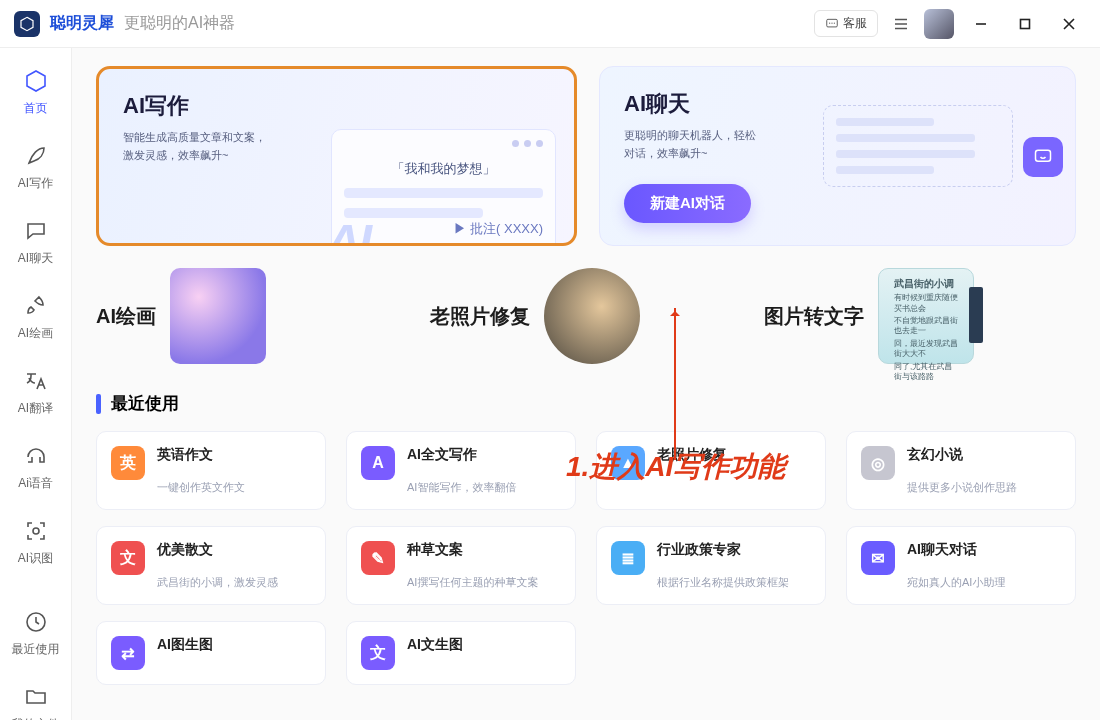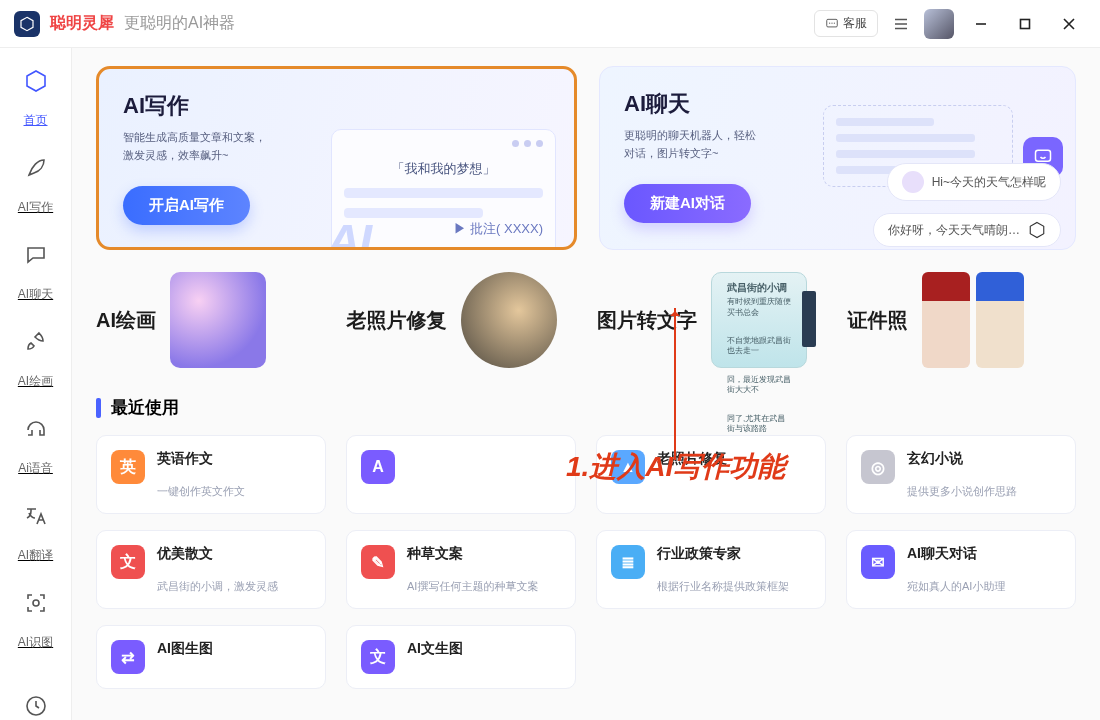--- a/index.html
+++ b/index.html
@@ -1,33 +1,33 @@
 <!DOCTYPE html>
 <html><head>
 <meta charset="utf-8">
 <style>
   * { box-sizing: border-box; margin: 0; padding: 0; }
   body { font-family: "PingFang SC","Microsoft YaHei",Arial,sans-serif; width:1100px; height:720px; background:#fafafa; overflow:hidden; position:relative; }
 
   
   .titlebar { height:48px; background:#fff; border-bottom:1px solid #eee; display:flex; align-items:center; padding:0 14px; gap:10px; }
   .logo-mark { width:26px;height:26px;border-radius:6px;background:#1a3368;display:flex;align-items:center;justify-content:center;}
-  .app-name { font-size:16px; font-weight:700; color:#ef4444; }
+  .app-name { font-size:16px; font-weight:700; color:#1d4ed8; }
   .app-tag  { font-size:16px; color:#999; }
   .titlebar-spacer { flex:1; }
   .titlebar-btn { display:flex; align-items:center; gap:4px; padding:4px 10px; border:1px solid #e3e3e3; border-radius:6px; font-size:12px; color:#444; background:#fff; cursor:pointer;}
   .hamb { width:26px;height:26px;display:flex;align-items:center;justify-content:center;border-radius:4px;cursor:pointer;}
   .avatar{ width:30px;height:30px;border-radius:6px;background:linear-gradient(135deg,#b8c0d8,#556);}
   .win-btn{ width:34px;height:34px;display:flex;align-items:center;justify-content:center;cursor:pointer;font-family:Arial;}
   .win-btn svg{ width:12px;height:12px;stroke:#222;fill:none;stroke-width:1.6;}
 
   
   .app-body{ display:flex; height:672px; }
   .sidebar{ width:72px; background:#fff; border-right:1px solid #eee; display:flex; flex-direction:column; align-items:center; padding-top:14px; gap:16px;}
-  .side-item{ width:56px; display:flex; flex-direction:column; align-items:center; gap:16px; cursor:pointer; padding:4px 0; border-radius:10px;text-decoration:underline;}
+  .side-item{ width:56px; display:flex; flex-direction:column; align-items:center; gap:4px; cursor:pointer; padding:4px 0; border-radius:10px;}
   .side-item.active{ color:#4256ff; }
   .side-ico{ width:30px;height:30px;display:flex;align-items:center;justify-content:center;}
   .side-ico svg{ width:24px;height:24px; stroke:#555; fill:none; stroke-width:1.6;}
   .side-item.active .side-ico svg{ stroke:#4256ff; }
   .side-lbl{ font-size:12px; color:#666;}
   .side-item.active .side-lbl{ color:#4256ff;}
 
   .main{ flex:1; padding:18px 24px 32px 24px; overflow:hidden; background:#fafafa; position:relative;}
   .hero-row{ display:flex; gap:22px; }
   .card{ border-radius:14px; padding:22px 24px; position:relative; flex:1; overflow:hidden;}
@@ -80,21 +80,21 @@
   .ri-ico.orange{background:#ff8a3a;} .ri-ico.purple{background:#7a5cff;} .ri-ico.blue{background:#5aa8ff;} .ri-ico.gray{background:#c6c6d0;} .ri-ico.red{background:#ef5050;} .ri-ico.green{background:#4aaef5;} .ri-ico.violet{background:#6a5cff;}
   .ri-title{font-size:14px;font-weight:700;color:#222;}
   .ri-sub{font-size:11px;color:#9aa0b3;margin-top:16px;}
 
   
   .anno{position:absolute;left:468px;top:400px;pointer-events:none;margin-left:26px;}
   .anno-line{position:absolute;left:108px;top:-140px;width:2px;height:152px;background:#e03a18;}
   .anno-line::after{content:"";position:absolute;top:-2px;left:-4px;border:5px solid transparent;border-bottom-color:#e03a18;}
   .anno-text{color:#e03a18;font-size:28px;font-style:italic;font-weight:600;white-space:nowrap;}
 
-  .ocr-lines{display:flex;flex-direction:column;gap:18px;}
+  .ocr-lines{display:flex;flex-direction:column;gap:2px;}
 </style>
 </head>
 <body>
 
 <div class="titlebar">
   <div class="logo-mark">
     <svg viewBox="0 0 24 24" width="16" height="16">
         <path d="M12 2 21 7v10l-9 5-9-5V7z" fill="none" stroke="#fff" stroke-width="1.8"></path>
       </svg>
   </div>
@@ -164,32 +164,32 @@
       <div class="side-ico">
           <svg viewBox="0 0 24 24">
             <path d="M15 3c2 2 4 5 4 8-3 0-6-2-8-4zM7 13c-2 1-3 3-3 6 3 0 5-1 6-3z"></path>
           </svg>
         </div>
       <span class="side-lbl">AI绘画</span>
     </div>
     <div class="side-item">
       <div class="side-ico">
           <svg viewBox="0 0 24 24">
+            <path d="M3 5h9M7 5v2c0 4-2 6-4 7M5 9c1 3 4 5 6 5M13 20l4-10 4 10M14.5 16h5"></path>
+          </svg>
+        </div>
+      <span class="side-lbl">AI翻译</span>
+    </div>
+    <div class="side-item">
+      <div class="side-ico">
+          <svg viewBox="0 0 24 24">
             <path d="M4 13a8 8 0 0 1 16 0v5h-4v-5M4 18h4v-5"></path>
           </svg>
         </div>
       <span class="side-lbl">Ai语音</span>
-    </div>
-    <div class="side-item">
-      <div class="side-ico">
-          <svg viewBox="0 0 24 24">
-            <path d="M3 5h9M7 5v2c0 4-2 6-4 7M5 9c1 3 4 5 6 5M13 20l4-10 4 10M14.5 16h5"></path>
-          </svg>
-        </div>
-      <span class="side-lbl">AI翻译</span>
     </div>
     <div class="side-item">
       <div class="side-ico">
           <svg viewBox="0 0 24 24">
             <path d="M4 8V4h4M16 4h4v4M20 16v4h-4M8 20H4v-4"></path>
             <circle cx="12" cy="12" r="3"></circle>
           </svg>
         </div>
       <span class="side-lbl">AI识图</span>
     </div>
@@ -214,66 +214,53 @@
   </div>
 
   <div class="main">
     <div class="hero-row">
 
       <div class="card write">
         <h2>AI写作</h2>
         <div class="desc">
           <span>智能生成高质量文章和文案，</span><br><span>激发灵感，效率飙升~</span>
         </div>
-        <div class="pill">开启AI写作</div>
         <div class="mock-pane">
           <div class="mock-top">
               <span class="dot"></span>
               <span class="dot"></span>
               <span class="dot"></span>
             </div>
           <div class="ai-watermark">AI</div>
           <div class="mock-title">「我和我的梦想」</div>
           <div class="mock-line"></div>
             <div class="mock-line" style="width:70%"></div>
           <div class="mock-note">▶ 批注( XXXX)</div>
           <div class="mock-line"></div>
 
         </div>
       </div>
 
       <div class="card chat">
         <h2>AI聊天</h2>
         <div class="desc">
-          <span>更聪明的聊天机器人，轻松</span><br><span>对话，图片转文字~</span>
+          <span>更聪明的聊天机器人，轻松</span><br><span>对话，效率飙升~</span>
         </div>
         <div class="pill purple">新建AI对话</div>
         <div class="skeleton">
           <div class="sk s"></div>
             <div class="sk m"></div>
             <div class="sk m"></div>
             <div class="sk s"></div>
         </div>
         <div class="floatbox">
           <svg width="20" height="20" viewBox="0 0 24 24">
               <rect x="3" y="4" width="18" height="13" rx="3" fill="none" stroke="#fff" stroke-width="1.8"></rect>
               <path d="M9 12c.8 1 2 1.5 3 1.5s2.2-.5 3-1.5" stroke="#fff" stroke-width="1.8" fill="none"></path>
             </svg>
-        </div>
-        <div class="chat-bubbles">
-          <div class="bubble">
-              <span class="av"></span>
-              <span>Hi~今天的天气怎样呢</span>
-            </div>
-          <div class="bubble">
-              <span>你好呀，今天天气晴朗…</span>
-              <svg class="hex" viewBox="0 0 24 24">
-                <path d="M12 2 21 7v10l-9 5-9-5V7z" fill="none" stroke="#333" stroke-width="1.5"></path>
-              </svg>
-            </div>
         </div>
       </div>
     </div>
 
     <div class="feat-row">
       <div class="feat">
         <div class="feat-title">AI绘画</div>
         <div class="feat-img a"></div>
       </div>
       <div class="feat">
@@ -285,44 +272,41 @@
         <div class="feat-img c">
           <div style="font-weight:700;font-size:10px;margin-bottom:3px;">武昌街的小调</div>
           <div class="ocr-lines">
             <span>有时候到重庆随便买书总会</span>
             <span>不自觉地跟武昌街也去走一</span>
             <span>回，最近发现武昌街大大不</span>
             <span>同了,尤其在武昌街与该路路</span>
           </div>
         </div>
       </div>
-      <div class="feat">
-        <div class="feat-title">证件照</div>
-        <div class="pair">
-          <div class="idimg r"></div>
-            <div class="idimg b"></div>
-        </div>
-      </div>
     </div>
 
     <div class="recent">
       <div class="recent-bar">
         <div class="bar-accent"></div>
         <div class="recent-title">最近使用</div>
       </div>
       <div class="recent-grid">
         <div class="recent-item">
             <div class="ri-ico orange">英</div>
             <div>
               <div class="ri-title">英语作文</div>
               <div class="ri-sub">一键创作英文作文</div>
             </div>
           </div>
         <div class="recent-item">
             <div class="ri-ico purple">A</div>
+            <div>
+              <div class="ri-title">AI全文写作</div>
+              <div class="ri-sub">AI智能写作，效率翻倍</div>
+            </div>
           </div>
         <div class="recent-item">
             <div class="ri-ico blue">▲</div>
             <div>
               <div class="ri-title">老照片修复</div>
               <div class="ri-sub"></div>
             </div>
           </div>
         <div class="recent-item">
             <div class="ri-ico gray">◎</div>

